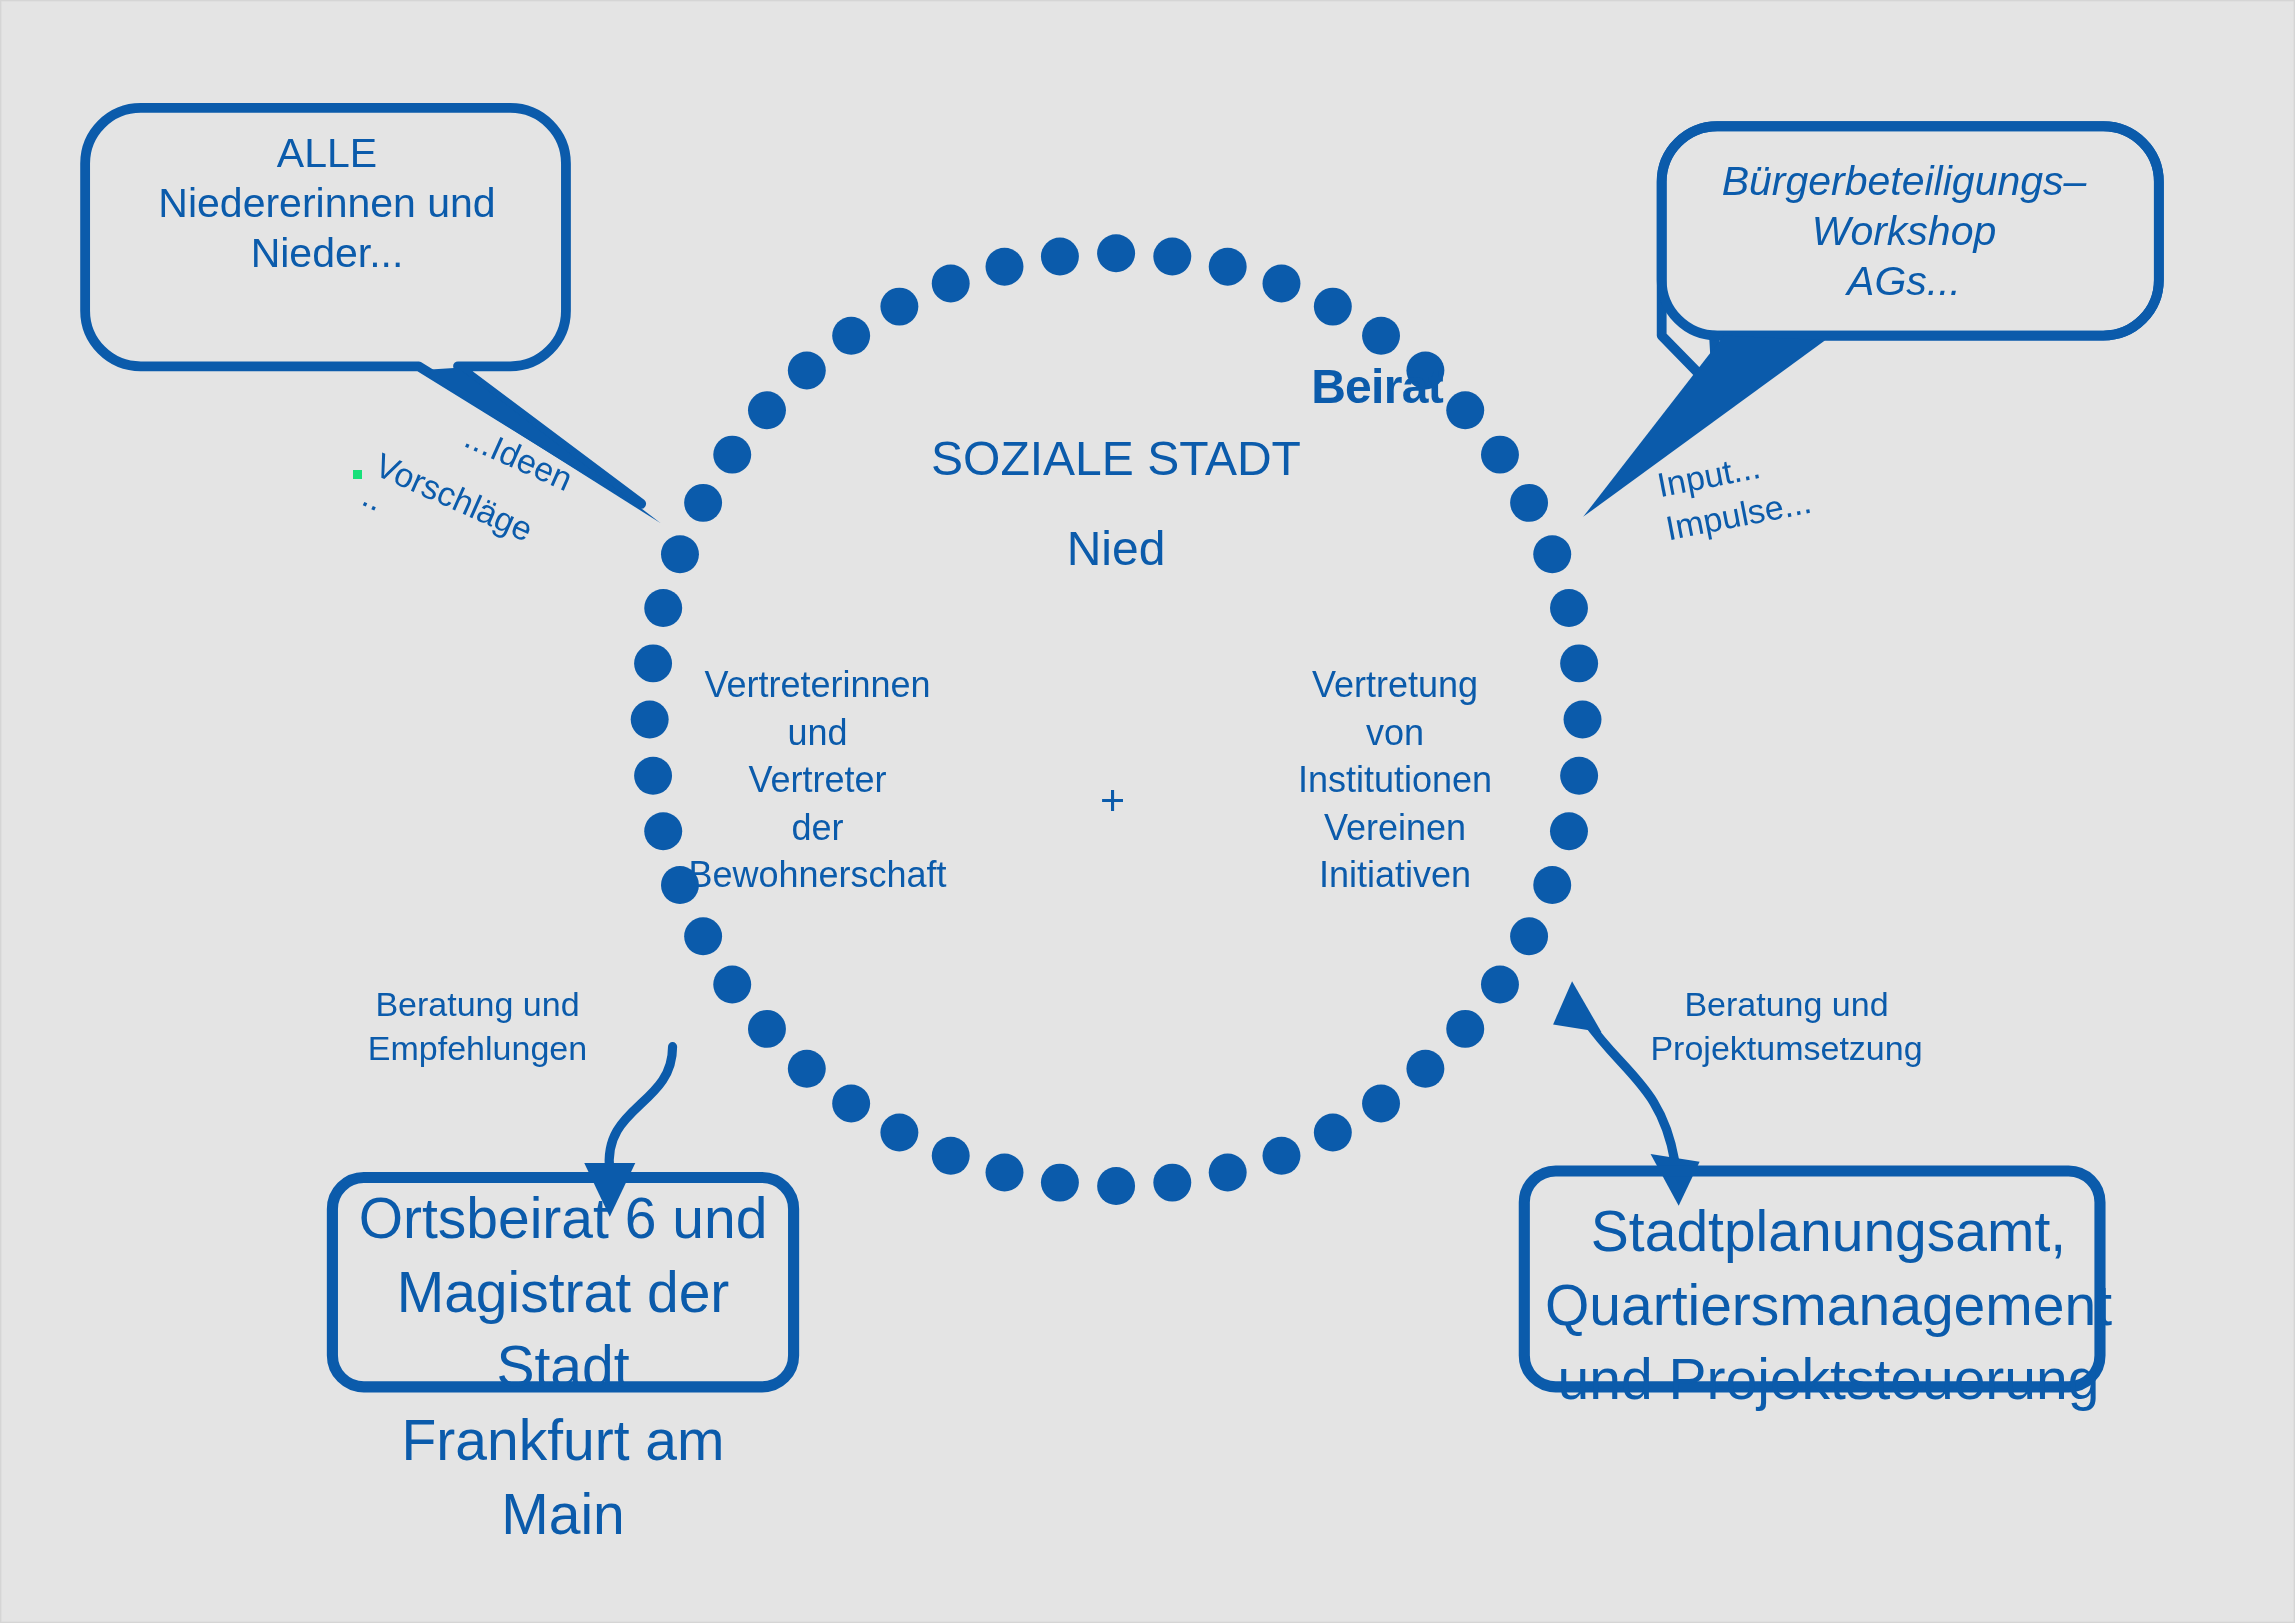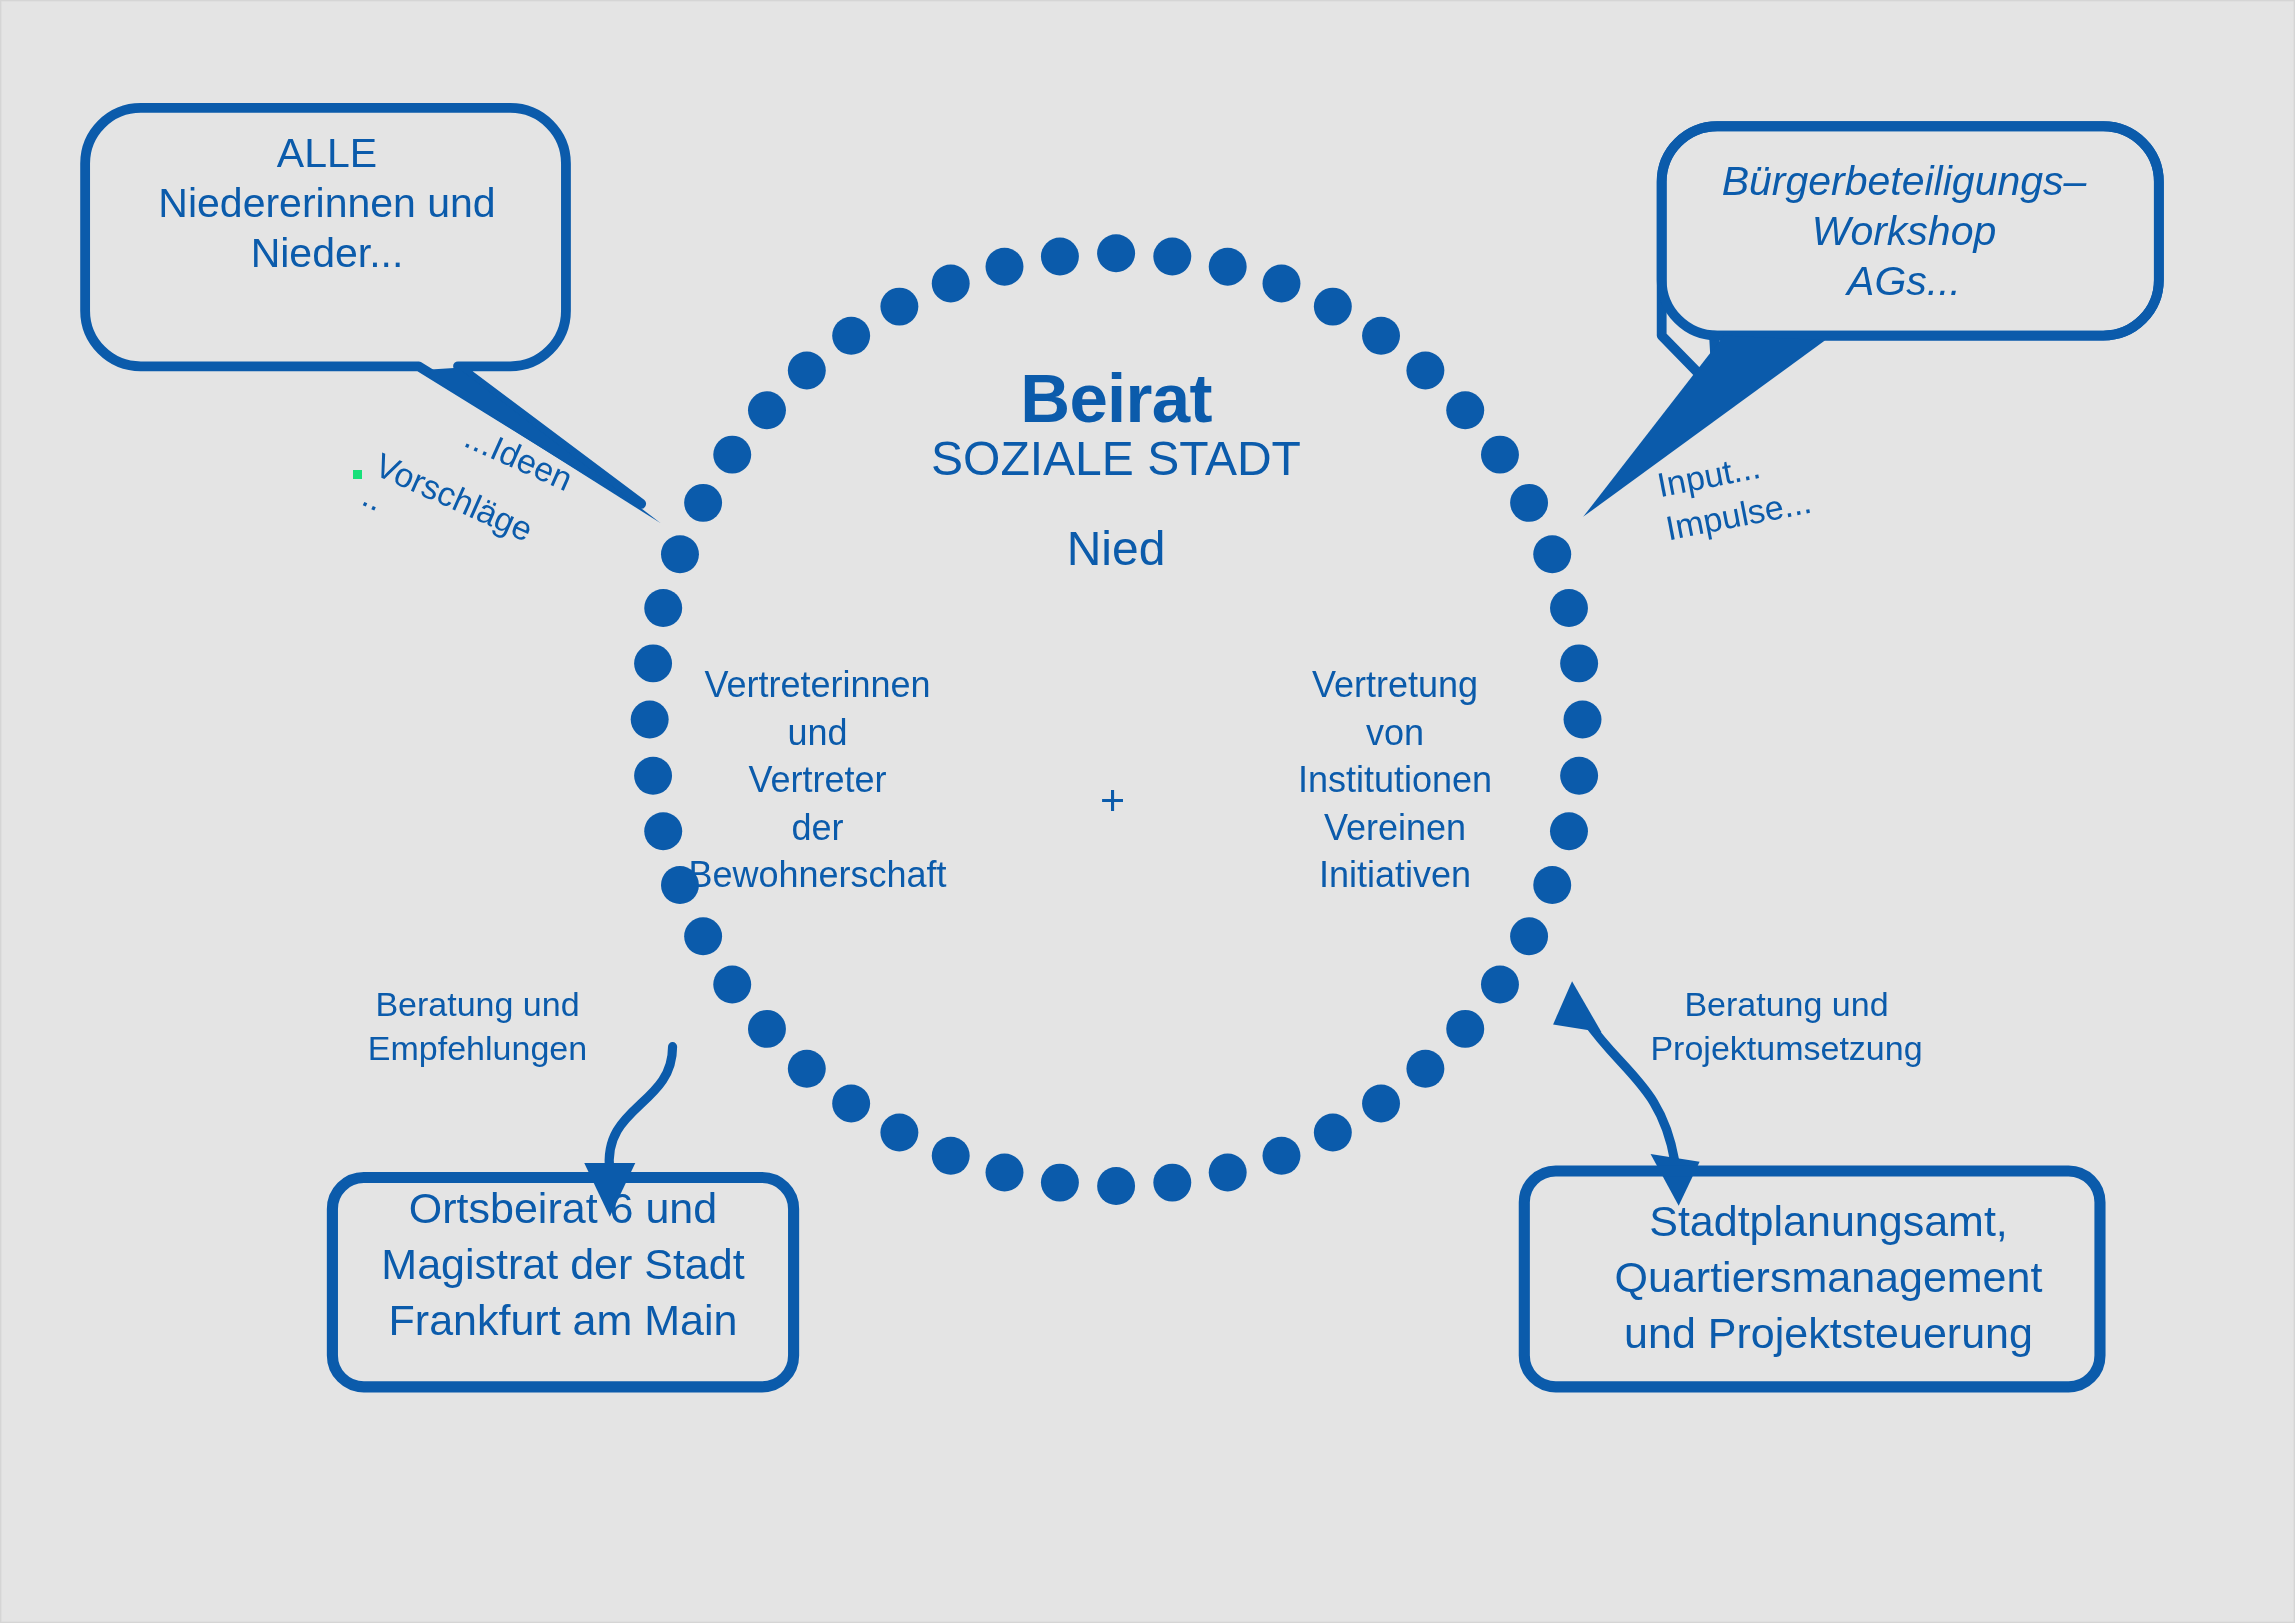--- a/index.html
+++ b/index.html
@@ -35,23 +35,24 @@
   .bubble-text {
     font-size: 41px;
     line-height: 1.22;
   }
   #bubble-left-text  { left: 98px;  top: 128px;  width: 458px; }
   #bubble-right-text { left: 1675px; top: 156px;  width: 458px; font-style: italic; }
 
   
   #circle-title {
     left: 789px; top: 360px; width: 654px;
-    font-size: 69px;
+    font-size: 48px;
     font-weight: bold;
     letter-spacing: -0.7px;
+    text-align: right;
   }
   #circle-sub1 {
     left: 789px; top: 432px; width: 654px;
     font-size: 48px;
   }
   #circle-sub2 {
     left: 789px; top: 522px; width: 654px;
     font-size: 48px;
   }
   .col {
@@ -107,21 +108,21 @@
   }
   #ann-beratung-right {
     left: 1623px; top: 982px; width: 327px;
     font-size: 34px;
     line-height: 1.3;
     text-align: center;
   }
 
   
   .box-text {
-    font-size: 43px;
+    font-size: 57px;
     line-height: 1.3;
   }
   #box-left-text  { left: 334px;  top: 1181px; width: 458px; }
   #box-right-text { left: 1534px; top: 1181px; width: 589px; margin-top: 13px; }
 </style>
 </head>
 <body>
 
 <div id="stage">
 

